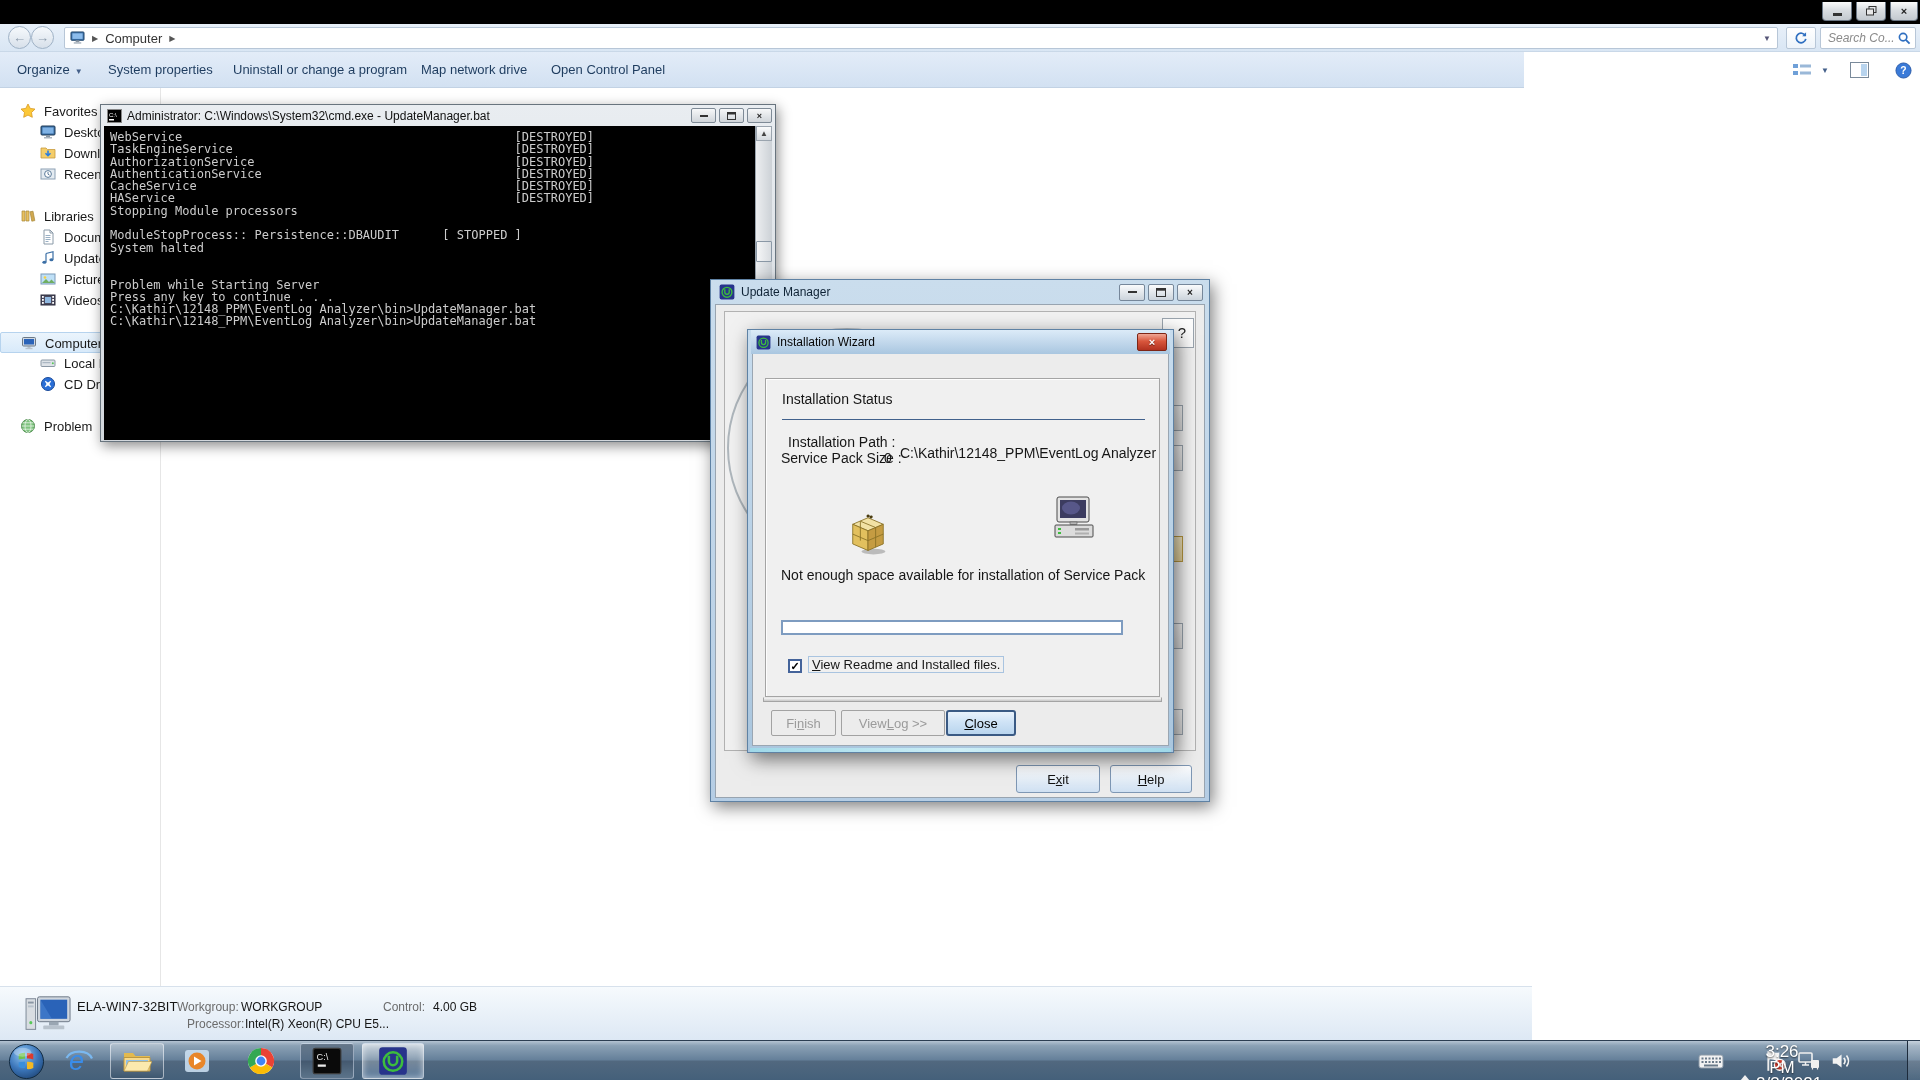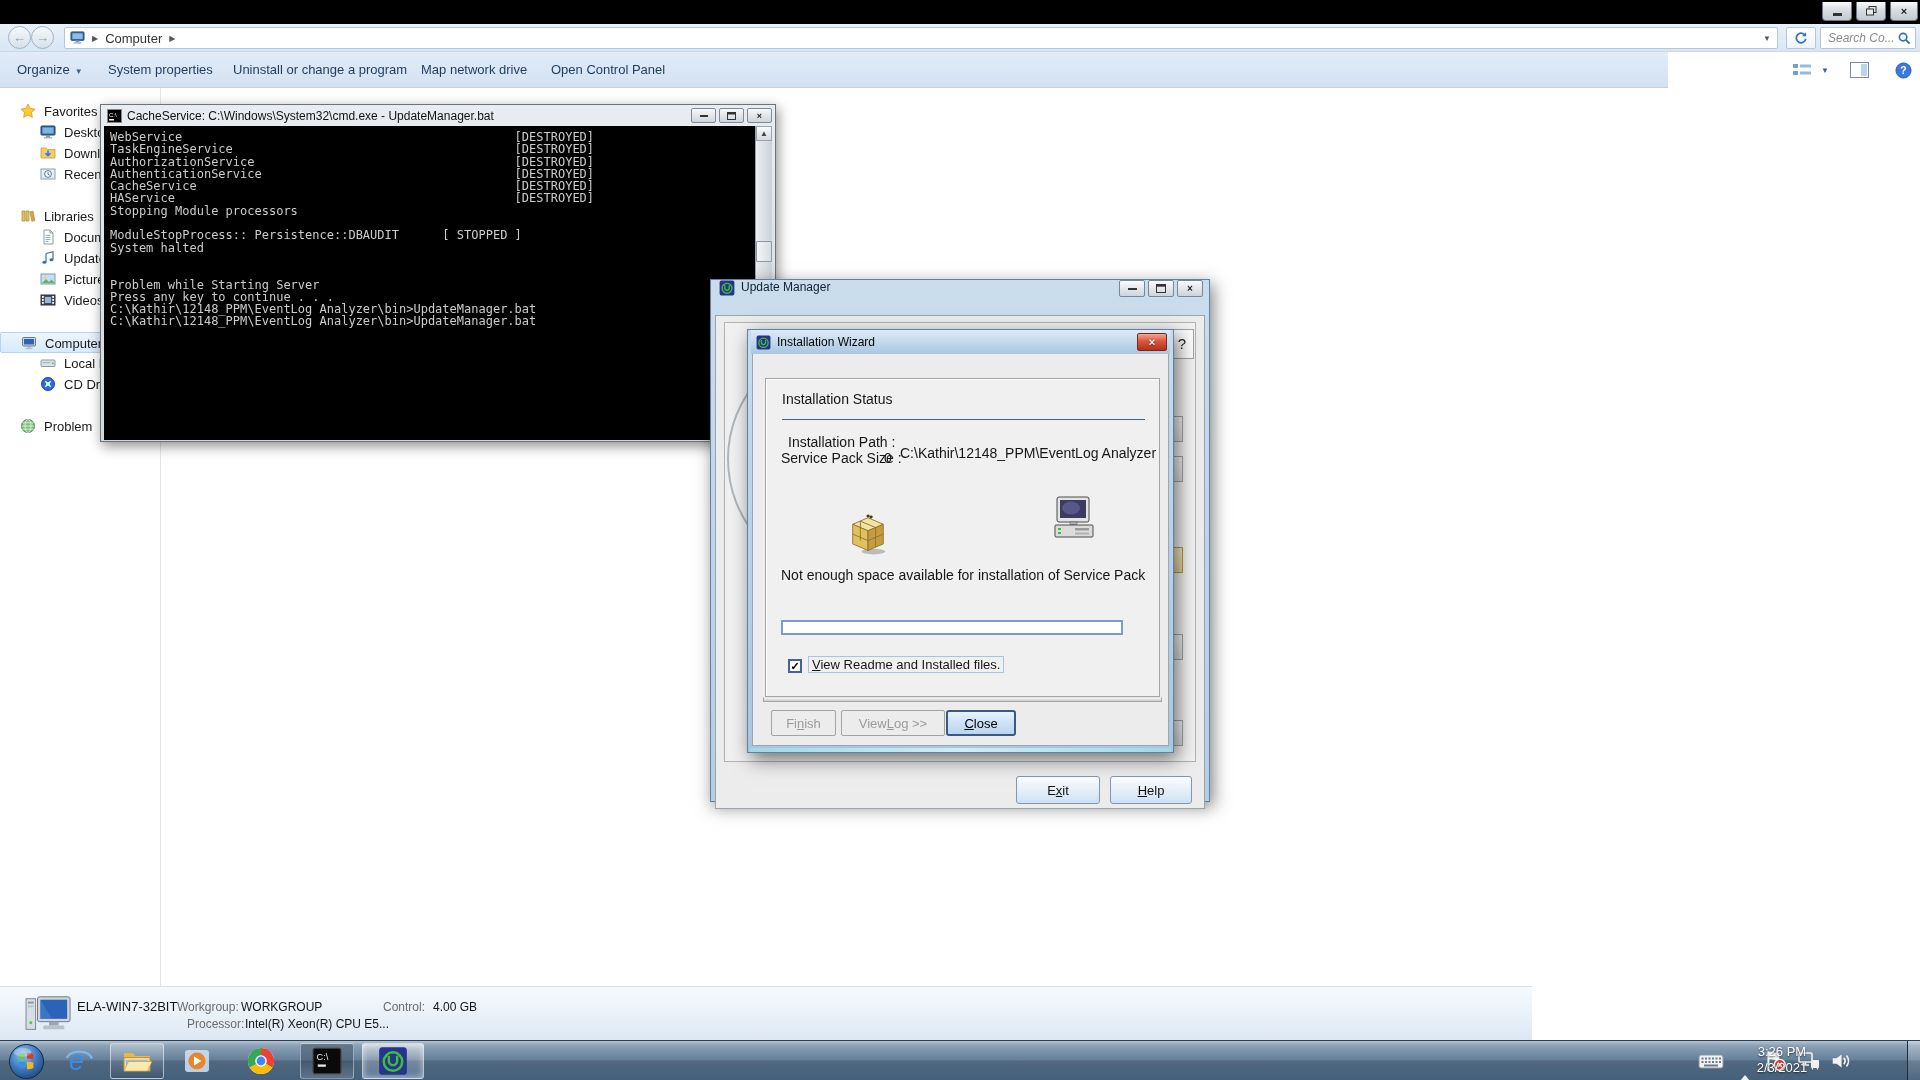--- a/index.html
+++ b/index.html
@@ -12,21 +12,21 @@
 .x-titlebar{position:absolute;left:0;top:0;width:1920px;height:24px;background:#000}
 .xwb{position:absolute;top:2px;height:19px;background:linear-gradient(#fbfbfb,#d9dde1 45%,#c3c9cf);border:1px solid #6a7684;border-top:none;border-radius:0 0 4px 4px;display:flex;align-items:center;justify-content:center;font-size:11px;color:#222}
 .x-address{position:absolute;left:0;top:24px;width:1920px;height:28px;background:linear-gradient(#e8f0f9,#d9e6f4);border-bottom:1px solid #c9d8e8}
 .orb{position:absolute;top:2px;width:23px;height:23px;border-radius:50%;background:linear-gradient(#f6f9fc,#d7e0ea);border:1px solid #9fb2c6;color:#8b9aab;display:flex;align-items:center;justify-content:center;font-size:13px}
 .crumbbox{position:absolute;left:64px;top:3px;width:1714px;height:22px;background:#fff;border:1px solid #b7c6d7;border-radius:2px;display:flex;align-items:center;padding-left:5px;font-size:13px;color:#333}
 .crumb-sep{font-size:8px;color:#555;margin:0 7px}
 .crumb-dd{position:absolute;right:6px;font-size:8px;color:#557}
 .toolbtn{position:absolute;top:3px;height:22px;background:linear-gradient(#fff,#eef4fa);border:1px solid #b7c6d7;border-radius:2px;display:flex;align-items:center;justify-content:center}
 .searchbox{position:absolute;left:1820px;top:3px;width:96px;height:22px;background:#fff;border:1px solid #b7c6d7;border-radius:2px;display:flex;align-items:center;padding:0 4px 0 7px;font-size:12px}
 .searchbox .ph{flex:1;color:#8a8a8a;font-style:italic;white-space:nowrap;overflow:hidden}
-.x-toolbar{position:absolute;left:0;top:52px;width:1668px;height:36px;background:linear-gradient(#e3ecf8,#d2e1f2);border-bottom:1px solid #c2d2e4;font-size:13px;color:#1e3c5f}
+.x-toolbar{position:absolute;left:0;top:52px;width:1524px;height:36px;background:linear-gradient(#e3ecf8,#d2e1f2);border-bottom:1px solid #c2d2e4;font-size:13px;color:#1e3c5f}
 .xt{position:absolute;top:0;line-height:36px;white-space:nowrap;cursor:default}
 .caret{font-size:8px;color:#44608a;margin-left:5px}
 .x-sep{position:absolute;left:160px;top:88px;width:1px;height:898px;background:#e6e6e6}
 .x-side{position:absolute;left:0;top:88px;width:159px;height:898px;background:#fff;overflow:hidden}
 .side-sec{margin-top:21px}
 .side-sec:first-child{margin-top:13px}
 .side-row{position:relative;height:21px;line-height:21px;font-size:13px;color:#1a1a1a;white-space:nowrap}
 .side-row .sicon{position:absolute;left:20px;top:2px;width:16px;height:16px}
 .side-row .slabel{position:absolute;left:44px}
 .side-row.child .sicon{left:40px}
@@ -48,21 +48,21 @@
 .cs-up{top:0}.cs-dn{bottom:0}
 .cs-thumb{position:absolute;left:0;top:115px;width:16px;height:21px;background:linear-gradient(90deg,#f5f6f7,#d8dce0);border:1px solid #8a98a6;border-radius:1px}
 
 
 .awb{width:26px;height:17px;margin-left:3px;background:linear-gradient(#fafbfc,#ccd4dc);border:1px solid #76879a;border-radius:2px;display:flex;align-items:center;justify-content:center;font-size:10px;color:#222}
 .tb-ic{width:16px;height:16px;margin:0 6px 0 4px;flex:none}
 .tb-ic svg{width:100%;height:100%;display:block}
 
 
 #um{position:absolute;left:710px;top:279px;width:500px;height:523px;background:linear-gradient(#cadded,#b5cde4);border:1px solid #5f82a4;box-shadow:3px 5px 16px rgba(0,0,0,.5);padding:0 4px 4px;z-index:20}
-.um-tb{height:35px;display:flex;align-items:flex-start;font-size:12px;color:#0e2235}
+.um-tb{height:24px;display:flex;align-items:center;font-size:12px;color:#0e2235}
 .um-body{position:relative;height:494px;background:#ececec;border:1px solid #98a4b0;overflow:hidden}
 .um-panel{position:absolute;left:8px;top:6px;right:8px;bottom:46px;background:#f1f1f1;border:1px solid #b2b2b2}
 .um-circle{position:absolute;left:11px;top:23px;width:240px;height:240px;border:2px solid #aeb6bc;border-radius:50%}
 .um-q{position:absolute;left:446px;top:13px;width:32px;height:30px;background:#fcfcfc;border:1px solid #9aa4ae;font-size:15px;color:#222;text-align:right;padding:5px 7px 0 0}
 .um-frag{position:absolute;left:446px;width:21px;height:26px;background:linear-gradient(#f2f2f2,#dcdcdc);border:1px solid #9aa4ae}
 .um-frag.tan{background:linear-gradient(#f2e6c0,#e4d098);border-color:#b89840}
 .jbtn{position:absolute;height:28px;background:linear-gradient(#fdfdfe,#e8f0f8 45%,#cfe0f2);border:1px solid #7e97b4;border-radius:3px;font-size:13px;color:#111;display:flex;align-items:center;justify-content:center;cursor:default}
 .mn{text-decoration:underline}
 
 
@@ -92,21 +92,21 @@
 .tbtn svg{width:30px;height:30px;display:block}
 .tb-start{left:2px;width:48px}.tb-start svg{width:37px;height:37px}
 .tb-internet-explorer{left:56px;width:46px}
 .tb-windows-explorer{left:110px;width:54px}
 .tb-media-player{left:172px;width:50px}
 .tb-chrome{left:234px;width:54px}
 .tb-command-prompt{left:300px;width:54px}
 .tb-update-manager{left:362px;width:62px}
 .tray-ic{position:absolute;top:9px}
 .tray-ic svg{display:block}
-.tray-clock{position:absolute;left:1756px;top:3px;width:52px;height:34px;color:#fff;font-size:13px;text-align:center;line-height:16px;text-shadow:0 1px 2px rgba(0,0,0,.7)}
+.tray-clock{position:absolute;left:1756px;top:3px;width:52px;height:34px;color:#fff;font-size:17px;text-align:center;line-height:16px;text-shadow:0 1px 2px rgba(0,0,0,.7)}
 .showdesk{position:absolute;left:1907px;top:0;width:13px;height:40px;background:linear-gradient(rgba(255,255,255,.25),rgba(255,255,255,.05));border-left:1px solid #1d2b3c}
 .tri-up{width:0;height:0;border-left:5px solid transparent;border-right:5px solid transparent;border-bottom:6px solid #f0f0f0}
 </style>
 </head>
 <body>
 
 <div id="screen">
 
   <div id="explorer">
     <div class="x-titlebar">
@@ -356,21 +356,21 @@
 
   <div id="cmd">
     <div class="cmd-tb">
       <span class="cmd-ic">
         <svg width="15" height="14" viewBox="0 0 15 14">
             <rect x="0.5" y="0.5" width="14" height="13" fill="#000" stroke="#888"></rect>
             <text x="2" y="8" font-size="6" fill="#fff" font-family="monospace">C:\</text>
             <rect x="2" y="10" width="5" height="1.5" fill="#fff"></rect>
           </svg>
       </span>
-      <span style="white-space:nowrap;overflow:hidden">CacheService: C:\Windows\System32\cmd.exe - UpdateManager.bat</span>
+      <span style="white-space:nowrap;overflow:hidden">Administrator: C:\Windows\System32\cmd.exe - UpdateManager.bat</span>
       <span style="margin-left:auto;display:flex">
         <span class="cwb">
             <span style="width:8px;height:2px;background:#333"></span>
           </span>
         <span class="cwb">
             <svg width="9" height="8" viewBox="0 0 9 8">
               <rect x="0.5" y="0.5" width="8" height="7" fill="none" stroke="#333"></rect>
               <rect x="0.5" y="0.5" width="8" height="2" fill="#333"></rect>
             </svg>
           </span>

